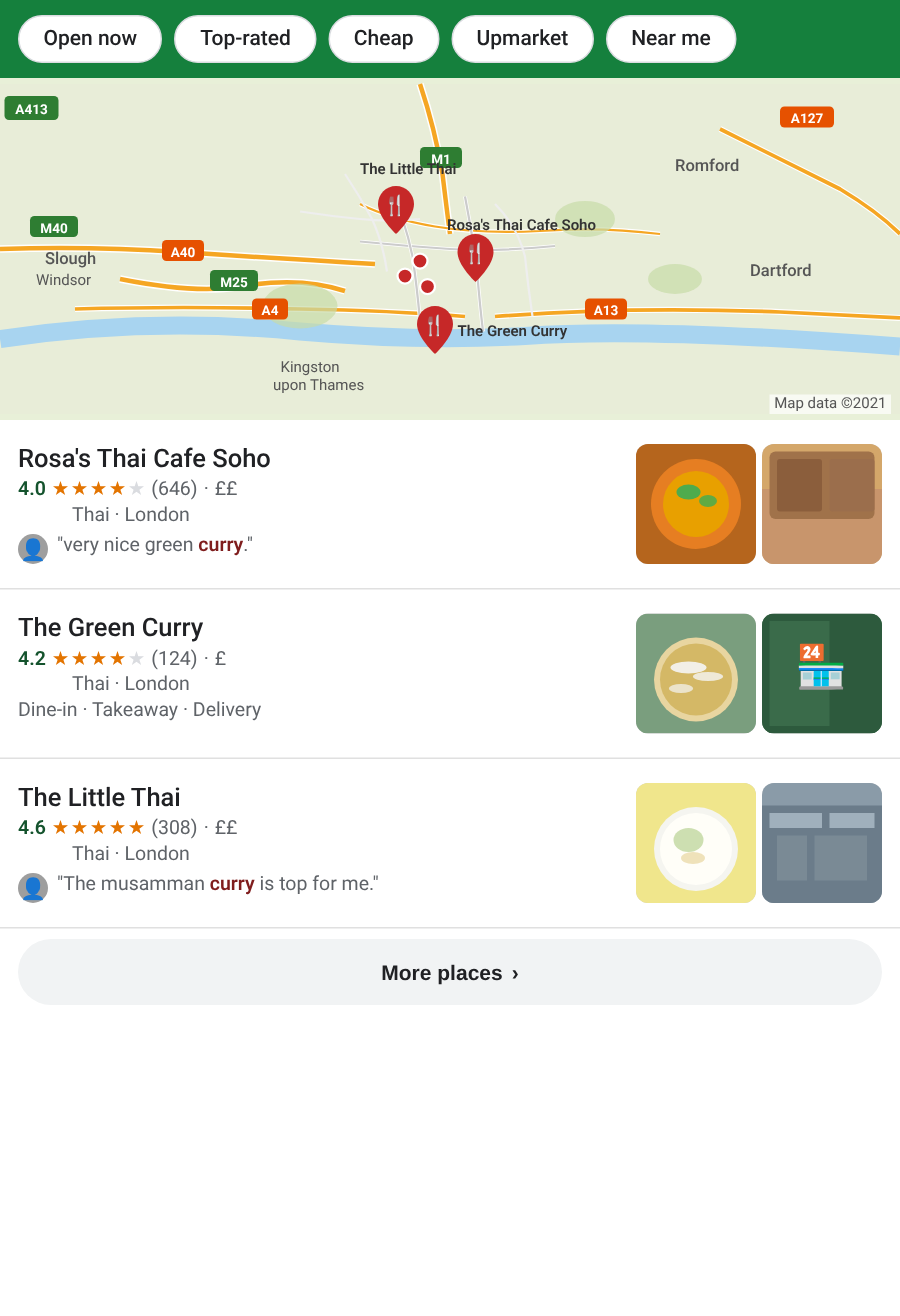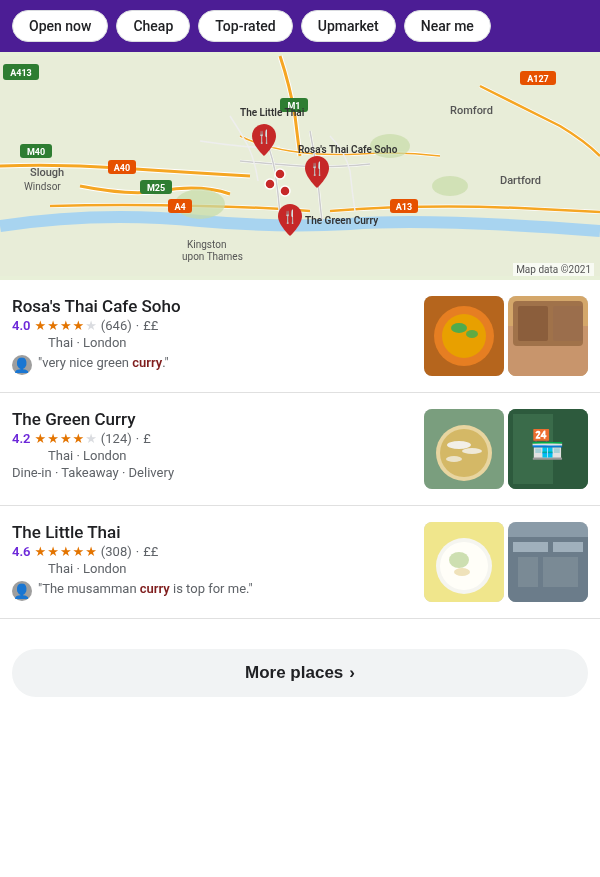--- a/index.html
+++ b/index.html
@@ -9,21 +9,21 @@
       width: 600px;
       overflow-x: hidden;
     }
 
     
     .filter-bar {
       display: flex;
       gap: 8px;
       padding: 10px 12px;
       overflow-x: auto;
-      background: #4c1d95;
+      background: #15803d;
       scrollbar-width: none;
     }
     .filter-bar::-webkit-scrollbar { display: none; }
     .chip {
       flex-shrink: 0;
       background: #fff;
       border: 1.5px solid #dadce0;
       border-radius: 20px;
       padding: 7px 16px;
       font-size: 14px;
@@ -86,21 +86,21 @@
     .result-rating-row {
       display: flex;
       align-items: center;
       gap: 4px;
       margin-bottom: 2px;
       font-size: 13px;
       color: #5f6368;
     }
 
     .rating-number {
-      color: #6d28d9;
+      color: #14532d;
       font-weight: 600;
       font-size: 13px;
     }
 
     .stars {
       display: inline-flex;
       gap: 1px;
     }
 
     .star {
@@ -177,40 +177,40 @@
       overflow: hidden;
       background: #ccc;
       flex-shrink: 0;
     }
 
     
     .more-places-btn {
       display: flex;
       align-items: center;
       justify-content: center;
-      margin: 30px 12px 20px;
+      margin: 7px 12px 20px;
       padding: 14px;
       background: #f1f3f4;
       border-radius: 24px;
-      font-size: 17px;
+      font-size: 14px;
       font-weight: 600;
       color: #202124;
       cursor: pointer;
       gap: 6px;
       border: none;
       width: calc(100% - 24px);
     }
   </style>
 </head>
 <body>
 
 <div class="filter-bar">
   <div class="chip">Open now</div>
+  <div class="chip">Top-rated</div>
   <div class="chip">Cheap</div>
-  <div class="chip">Top-rated</div>
   <div class="chip">Upmarket</div>
   <div class="chip">Near me</div>
 </div>
 
 <div class="map-container">
   <svg class="map-svg" viewBox="0 0 600 220" xmlns="http://www.w3.org/2000/svg">
 
     <rect width="600" height="220" fill="#e8edd8"></rect>
 
     <path d="M0 170 Q100 155 200 165 Q280 172 350 168 Q430 162 600 175" stroke="#a8d4f0" stroke-width="12" fill="none"></path>

